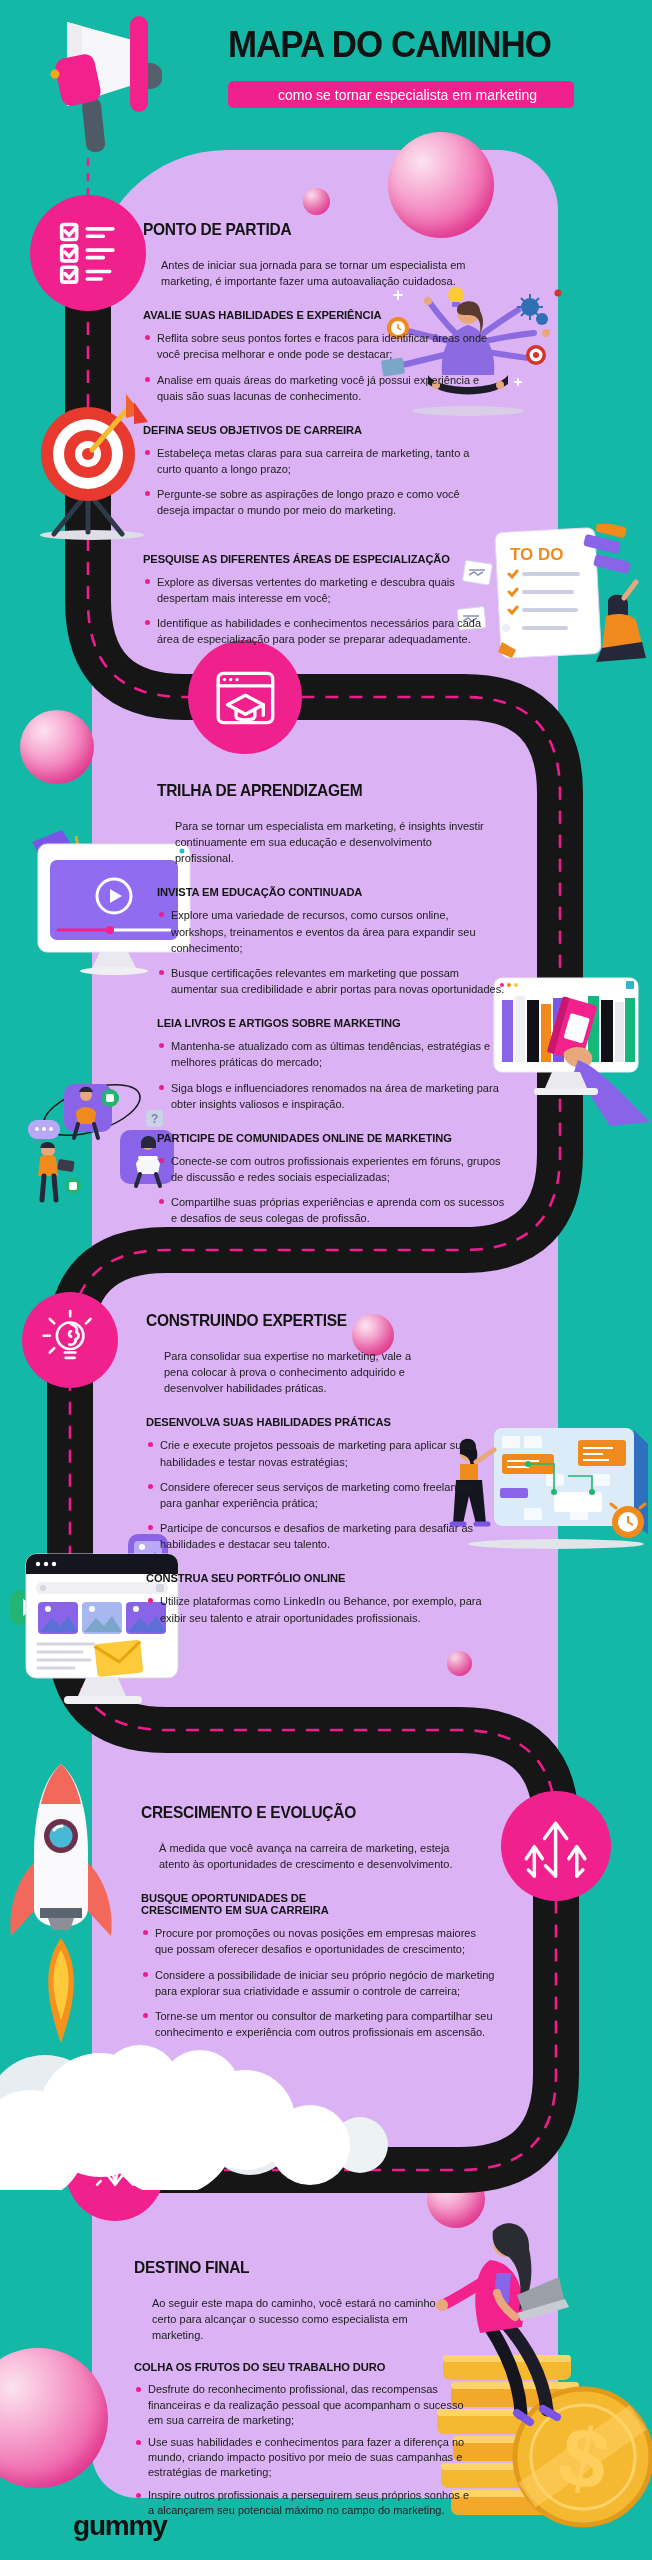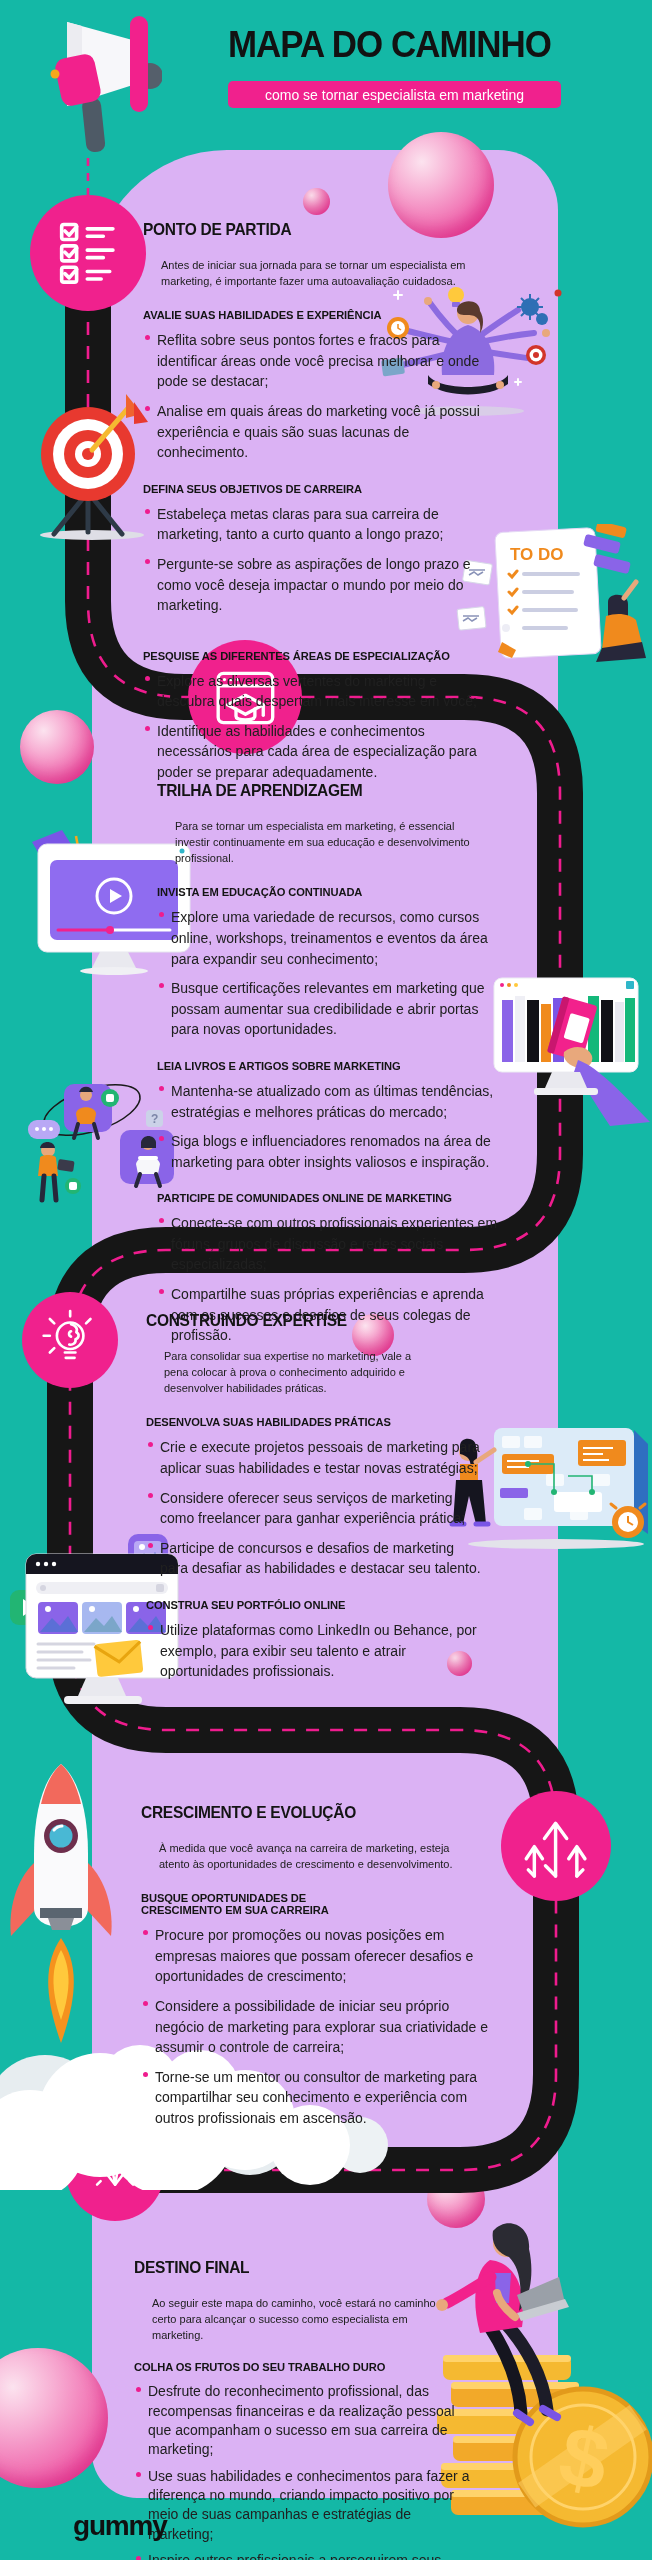--- a/index.html
+++ b/index.html
@@ -7,34 +7,34 @@
   .abs{position:absolute;}
 
   
   .panel{position:absolute;left:92px;top:150px;width:466px;height:2348px;background:#DBB2F4;
          border-radius:135px 60px 70px 45px;}
 
   
   .main-title{position:absolute;left:228px;top:24px;font-size:36px;font-weight:900;color:#121212;
               letter-spacing:-1px;white-space:nowrap;transform:scaleX(.97);transform-origin:left;}
   .banner{position:absolute;left:228px;top:81px;width:333px;height:27px;background:#F0218D;border-radius:5px;
-          color:#fff;font-size:14px;display:flex;align-items:center;justify-content:center;white-space:nowrap;}
+          color:#fff;font-size:14px;display:flex;align-items:center;justify-content:center;white-space:nowrap;padding-left:13px;}
 
   
   .sec{position:absolute;color:#202020;}
   .sec-title{font-size:16.5px;font-weight:900;letter-spacing:-.3px;margin:0 0 11px;white-space:nowrap;
              transform:scaleX(.94);transform-origin:left center;color:#141414;}
   .intro{font-size:11px;line-height:1.47;margin:18px;}
   .intro.narrow{max-width:258px;}
   .sub{margin-top:20px;}
   .sub.mt-lg{margin-top:34px;}
   .sub h4{font-size:11.5px;font-weight:800;margin:0 0 9px;letter-spacing:-.1px;color:#141414;
           transform:scaleX(.97);transform-origin:left;}
   .sub h4.w230{max-width:235px;}
-  .bullet{display:flex;font-size:14px;line-height:1.47;margin-bottom:9px;}
+  .bullet{display:flex;font-size:11px;line-height:1.47;margin-bottom:9px;}
   .dot{flex:none;width:5px;height:5px;border-radius:50%;background:#EF1C8E;margin:5px 7px 0 2px;}
   .s1{left:143px;top:220px;width:346px;}
   .s2{left:157px;top:781px;width:350px;}
   .s3{left:146px;top:1311px;width:336px;}
   .s4{left:141px;top:1803px;width:355px;}
   .s5{left:134px;top:2258px;width:342px;}
   .s5 .bullet{line-height:1.38;margin-bottom:7px;}
   .s5 .sub{margin-top:17px;}
 
   
@@ -492,21 +492,21 @@
         </div>
       <div class="bullet">
           <span class="dot"></span>
           <span>Identifique as habilidades e conhecimentos necessários para cada área de especialização para poder se preparar adequadamente.</span>
         </div>
     </div>
   </section>
 
   <section class="sec s2">
     <h2 class="sec-title">TRILHA DE APRENDIZAGEM</h2>
-    <p class="intro">Para se tornar um especialista em marketing, é essencial investir continuamente em sua educação e desenvolvimento profissional.</p>
+    <p class="intro">Para se tornar um especialista em marketing, é insights investir continuamente em sua educação e desenvolvimento profissional.</p>
     <div class="sub">
       <h4>INVISTA EM EDUCAÇÃO CONTINUADA</h4>
       <div class="bullet">
           <span class="dot"></span>
           <span>Explore uma variedade de recursos, como cursos online, workshops, treinamentos e eventos da área para expandir seu conhecimento;</span>
         </div>
       <div class="bullet">
           <span class="dot"></span>
           <span>Busque certificações relevantes em marketing que possam aumentar sua credibilidade e abrir portas para novas oportunidades.</span>
         </div>

